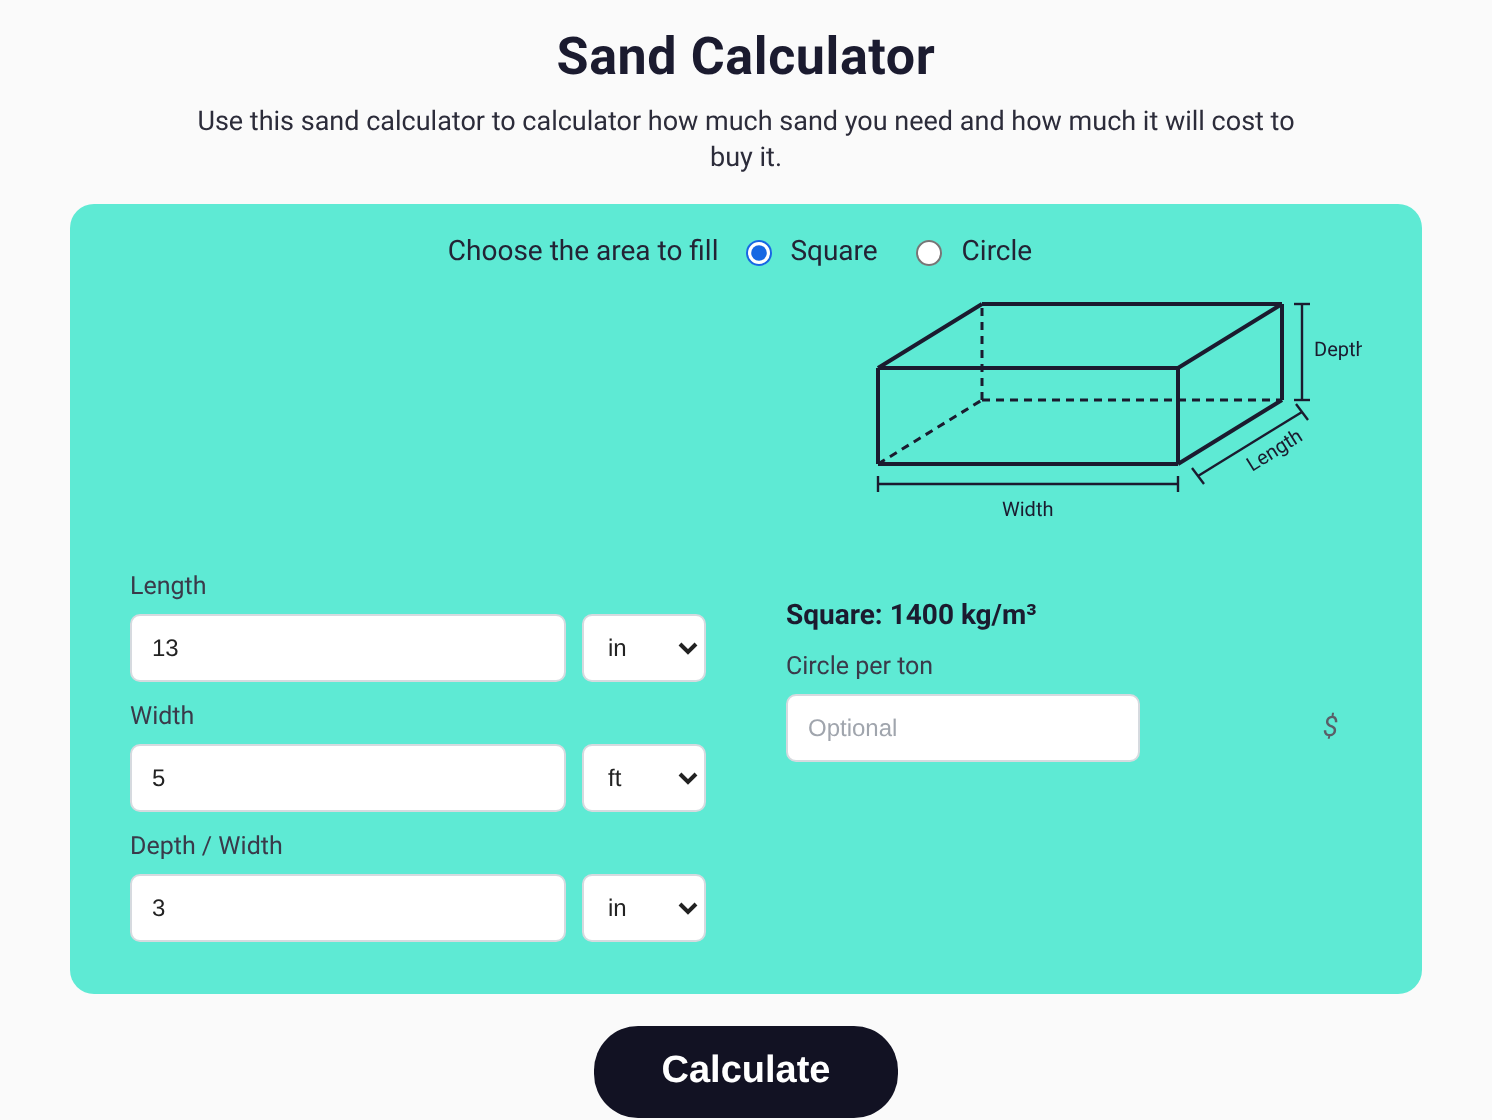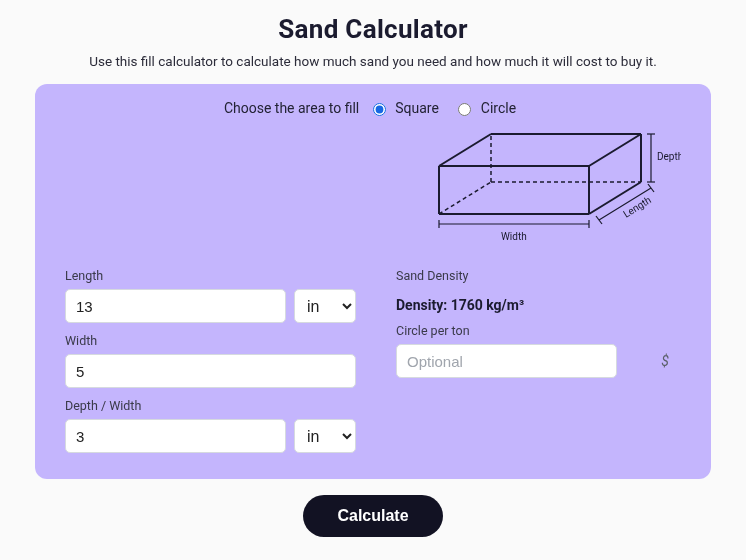--- a/index.html
+++ b/index.html
@@ -27,21 +27,21 @@
   }
   .subtitle {
     font-size: 13.5px;
     color: #2c2c3a;
     text-align: center;
     max-width: 570px;
     line-height: 1.35;
     margin-bottom: 14px;
   }
   .card {
-    background: #c4b5fd;
+    background: #5eead4;
     border-radius: 12px;
     width: 676px;
     padding: 16px 30px 26px 30px;
   }
   .choose-row {
     text-align: center;
     font-size: 14px;
     color: #232335;
     margin-bottom: 8px;
   }
@@ -69,32 +69,32 @@
     display: flex;
     gap: 8px;
   }
   input[type=text], input[type=number] {
     flex: 1;
     height: 34px;
     border: 1px solid #d6dadf;
     border-radius: 5px;
     background: #fff;
     padding: 12px 10px;
-    font-size: 15px;
+    font-size: 12px;
     color: #222;
     outline: none;
   }
   input::placeholder { color: #a0a5ad; }
   select {
     height: 34px;
     border: 1px solid #d6dadf;
     border-radius: 5px;
     background: #fff;
     padding: 0 8px;
-    font-size: 16px;
+    font-size: 12px;
     color: #222;
     min-width: 62px;
   }
   select.full { width: 100%; }
   .density-line {
     font-size: 14px;
     font-weight: 700;
     color: #1b1b2f;
     margin-top: 14px;
   }
@@ -112,31 +112,31 @@
     font-style: italic;
   }
   .calc-btn {
     display: block;
     margin: 16px auto 0 auto;
     background: #121223;
     color: #fff;
     border: none;
     border-radius: 22px;
     padding: 12px 34px;
-    font-size: 16px;
+    font-size: 19px;
     font-weight: 600;
     cursor: pointer;
   }
 </style>
 </head>
 <body>
 
 <div class="page">
   <h1 class="title">Sand Calculator</h1>
-  <p class="subtitle">Use this fill calculator to calculate how much sand you need and how much it will cost to buy it.</p>
+  <p class="subtitle">Use this sand calculator to calculator how much sand you need and how much it will cost to buy it.</p>
 
   <div class="card">
 
     <div class="choose-row">
       <span>Choose the area to fill</span>
       <input type="radio" name="shape" checked="" style="">
       <label>Square</label>
       <input type="radio" name="shape" style="">
       <label>Circle</label>
     </div>
@@ -182,34 +182,34 @@
       <div class="col">
         <span class="field-label">Length</span>
         <div class="input-row">
           <input type="text" value="13" style="">
           <select id="length-unit"><option value="in">in</option><option value="ft">ft</option><option value="cm">cm</option><option value="m">m</option></select>
         </div>
 
         <span class="field-label">Width</span>
         <div class="input-row">
           <input type="text" value="5" style="">
+          <select id="width-unit"><option value="in">in</option><option value="ft" selected="">ft</option><option value="cm">cm</option><option value="m">m</option></select>
         </div>
 
         <span class="field-label">Depth / Width</span>
         <div class="input-row">
           <input type="text" value="3" style="">
           <select id="depth-unit"><option value="in">in</option><option value="ft">ft</option><option value="cm">cm</option><option value="m">m</option></select>
         </div>
       </div>
 
       <div class="col">
-        <span class="field-label">Sand Density</span>
 
         <div class="density-line">
-          <span>Density: </span><span>1760 kg/m³</span>
+          <span>Square: </span><span>1400 kg/m³</span>
         </div>
 
         <span class="field-label">Circle per ton</span>
         <div class="price-wrap">
           <input type="text" placeholder="Optional" style="">
           <span class="dollar">$</span>
         </div>
       </div>
     </div>
   </div>

